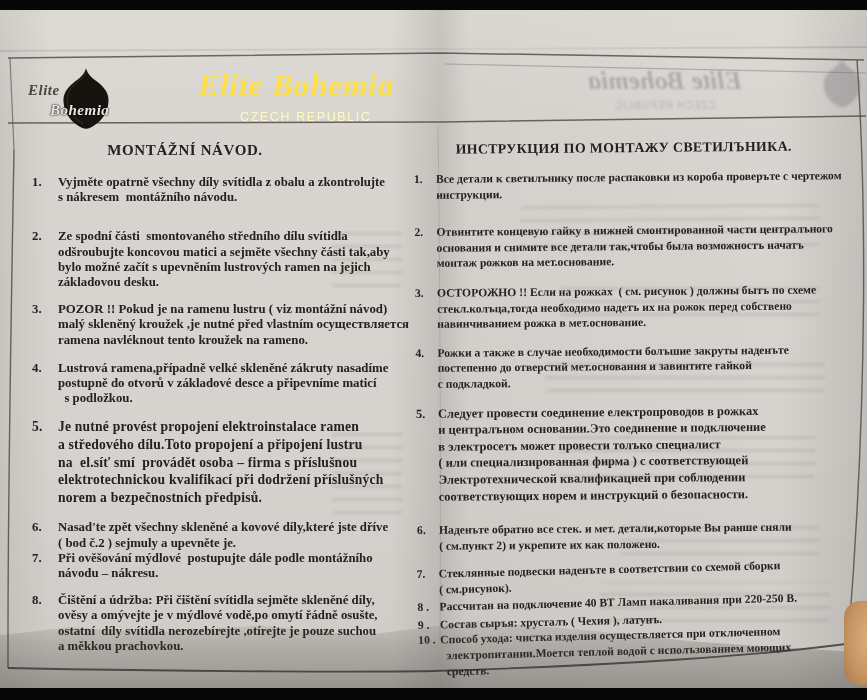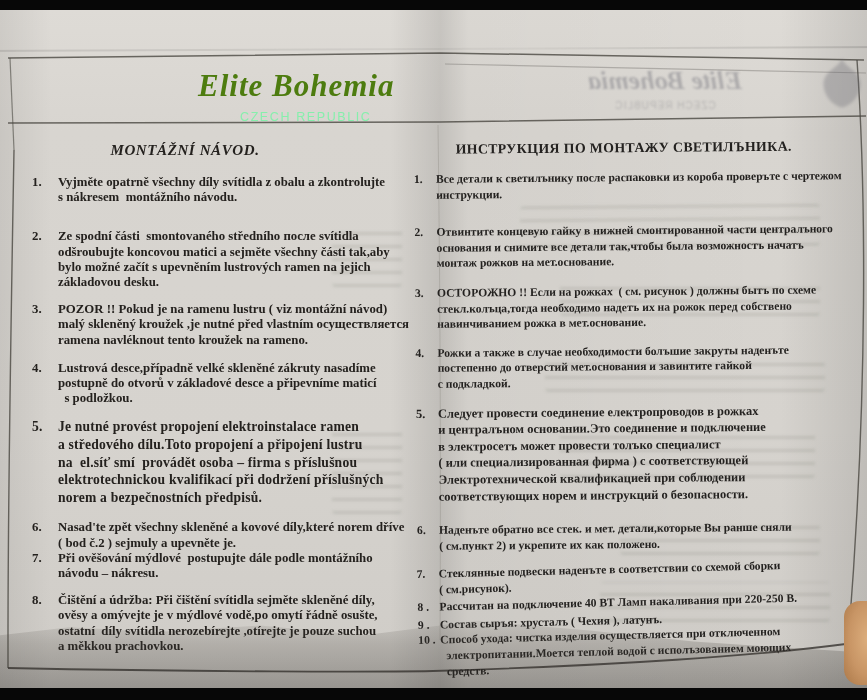--- a/index.html
+++ b/index.html
@@ -29,43 +29,43 @@
     font-style:italic;font-weight:bold;font-size:15px;color:#4a463f;
     filter:blur(0.4px);letter-spacing:0.5px;
   }
   .logo-bohemia{
     position:absolute;left:22px;top:36px;
     font-style:italic;font-weight:bold;font-size:15px;color:#efece5;
     text-shadow:0 0 2px #000,0 0 1px #000;letter-spacing:0.5px;
   }
   .brand{
     position:absolute;left:198px;top:68px;
-    font-style:italic;font-weight:bold;font-size:31px;color:#4d7c0f;
+    font-style:italic;font-weight:bold;font-size:31px;color:#fde047;
     letter-spacing:1px;
   }
   .country{
     position:absolute;left:240px;top:110px;
-    font-family:"Liberation Sans",sans-serif;font-size:12.5px;color:#86efac;
+    font-family:"Liberation Sans",sans-serif;font-size:12.5px;color:#fef9c3;
     letter-spacing:1.6px;
   }
   .ghost{color:rgba(100,100,110,0.38);filter:blur(1.1px);transform:scaleX(-1);}
   .ghost-brand{
     position:absolute;left:545px;top:66px;width:240px;text-align:center;
     font-style:italic;font-weight:bold;font-size:26px;
   }
   .ghost-country{
     position:absolute;left:585px;top:100px;width:160px;text-align:center;
     font-family:"Liberation Sans",sans-serif;font-size:10px;letter-spacing:1px;
     color:rgba(105,105,112,0.30);filter:blur(1px);transform:scaleX(-1);
   }
   .ghost-logo{position:absolute;right:2px;top:52px;opacity:0.32;filter:blur(1.4px);transform:scaleX(-1);}
   
   .col-left{position:absolute;left:30px;top:142px;width:392px;color:#24211e;}
   .col-left .title{
-    width:310px;text-align:center;font-weight:bold;font-size:15px;letter-spacing:0.6px;font-style:italic;
+    width:310px;text-align:center;font-weight:bold;font-size:15px;letter-spacing:0.6px;
   }
   .col-left .item{position:relative;padding-left:28px;font-weight:bold;font-size:12.8px;line-height:15.2px;}
   .col-left .item .num{position:absolute;left:2px;top:0;}
   .col-right{position:absolute;left:416px;top:140px;width:450px;color:#242220;transform:rotate(-0.5deg);}
   .col-right .title{
     width:420px;text-align:center;font-weight:bold;font-size:13.8px;letter-spacing:0.4px;
   }
   .col-right .item{position:relative;padding-left:22px;font-weight:bold;font-size:11.6px;line-height:15.6px;}
   .col-right .item .num{position:absolute;left:0;top:0;}
   .txt{white-space:pre-wrap;display:block;}
@@ -112,67 +112,75 @@
     <path d="M8,58 L440,53 L864,60" fill="none" stroke="#4a4741" stroke-width="1.5" opacity="0.8"></path>
     <path d="M445,64 L866,73" fill="none" stroke="#4a4741" stroke-width="1.2" opacity="0.3"></path>
     <path d="M8,123 L440,122 L866,116" fill="none" stroke="#4a4741" stroke-width="1.5" opacity="0.8"></path>
     <path d="M14,150 C11,320 8,480 8,640 L8,668" fill="none" stroke="#4a4741" stroke-width="1.4" opacity="0.8"></path>
     <path d="M10,58 L14,150" fill="none" stroke="#4a4741" stroke-width="1.2" opacity="0.6"></path>
     <path d="M857,60 C866,190 868,390 849,632" fill="none" stroke="#4a4741" stroke-width="1.4" opacity="0.8"></path>
     <path d="M8,668 C200,672 380,672 433,671 C600,666 770,656 866,641" fill="none" stroke="#3e3b37" stroke-width="1.8" opacity="0.85"></path>
     <path d="M438,125 C440,280 441,450 440,640" fill="none" stroke="#8a867f" stroke-width="1" opacity="0.35"></path>
   </svg>
 
+  <div class="logo-box">
+    <svg class="logo-drop" width="56" height="66" viewBox="0 0 60 70">
+      <path d="M30,2 C32,10 38,13 44,18 C51,24 55,30 54,39 C53,51 45,61 34,66 C32,67 28,67 26,66 C15,61 7,51 6,39 C5,30 9,24 16,18 C22,13 28,10 30,2 Z" fill="#17130f"></path>
+      <path d="M30,6 C28,12 23,15 18,19 C12,24 9,29 10,38 C11,48 18,57 27,62" fill="none" stroke="#3c362e" stroke-width="1.5" opacity="0.5"></path>
+    </svg>
+    <span class="logo-elite">Elite</span>
+    <span class="logo-bohemia">Bohemia</span>
+  </div>
   <div class="brand">Elite Bohemia</div>
   <div class="country">CZECH REPUBLIC</div>
 
   <div class="ghost ghost-brand">Elite Bohemia</div>
   <div class="ghost-country">CZECH REPUBLIC</div>
   <svg class="ghost-logo" width="46" height="62" viewBox="0 0 60 70">
     <path d="M30,2 C32,10 38,13 44,18 C51,24 55,30 54,39 C53,51 45,61 34,66 C32,67 28,67 26,66 C15,61 7,51 6,39 C5,30 9,24 16,18 C22,13 28,10 30,2 Z" fill="#6a6a72"></path>
   </svg>
 
   <div class="col-left">
     <div class="title">MONTÁŽNÍ NÁVOD.</div>
 
     <div class="item mt16">
       <span class="num">1.</span>
       <span class="txt">Vyjměte opatrně všechny díly svítidla z obalu a zkontrolujte
 s nákresem  montážního návodu.</span>
     </div>
     <div class="item mt24">
       <span class="num">2.</span>
-      <span class="txt">Ze spodní části  smontovaného středního после svítidla
+      <span class="txt">Ze spodní části  smontovaného středního dílu svítidla
 odšroubujte koncovou matici a sejměte všechny části tak,aby
 bylo možné začít s upevněním lustrových ramen na jejich
 základovou desku.</span>
     </div>
     <div class="item mt12">
       <span class="num">3.</span>
       <span class="txt">POZOR !! Pokud je na ramenu lustru ( viz montážní návod)
 malý skleněný kroužek ,je nutné před vlastním осуществляется
 ramena navléknout tento kroužek na rameno.</span>
     </div>
     <div class="item mt13">
       <span class="num">4.</span>
-      <span class="txt">Lustrová desce,případně velké skleněné zákruty nasadíme
+      <span class="txt">Lustrová ramena,případně velké skleněné zákruty nasadíme
 postupně do otvorů v základové desce a připevníme maticí
   s podložkou.</span>
     </div>
     <div class="item mt12 emphasis-cz">
       <span class="num">5.</span>
       <span class="txt">Je nutné provést propojení elektroinstalace ramen
 a středového dílu.Toto propojení a připojení lustru
 na  el.síť smí  provádět osoba – firma s příslušnou
 elektrotechnickou kvalifikací při dodržení příslušných
 norem a bezpečnostních předpisů.</span>
     </div>
     <div class="item mt14">
       <span class="num">6.</span>
-      <span class="txt">Nasad'te zpět všechny skleněné a kovové díly,které norem dříve
+      <span class="txt">Nasad'te zpět všechny skleněné a kovové díly,které jste dříve
 ( bod č.2 ) sejmuly a upevněte je.</span>
     </div>
     <div class="item mt0">
       <span class="num">7.</span>
       <span class="txt">Při ověšování mýdlové  postupujte dále podle montážního
 návodu – nákresu.</span>
     </div>
     <div class="item mt12">
       <span class="num">8.</span>
       <span class="txt">Čištění a údržba: Při čištění svítidla sejměte skleněné díly,

